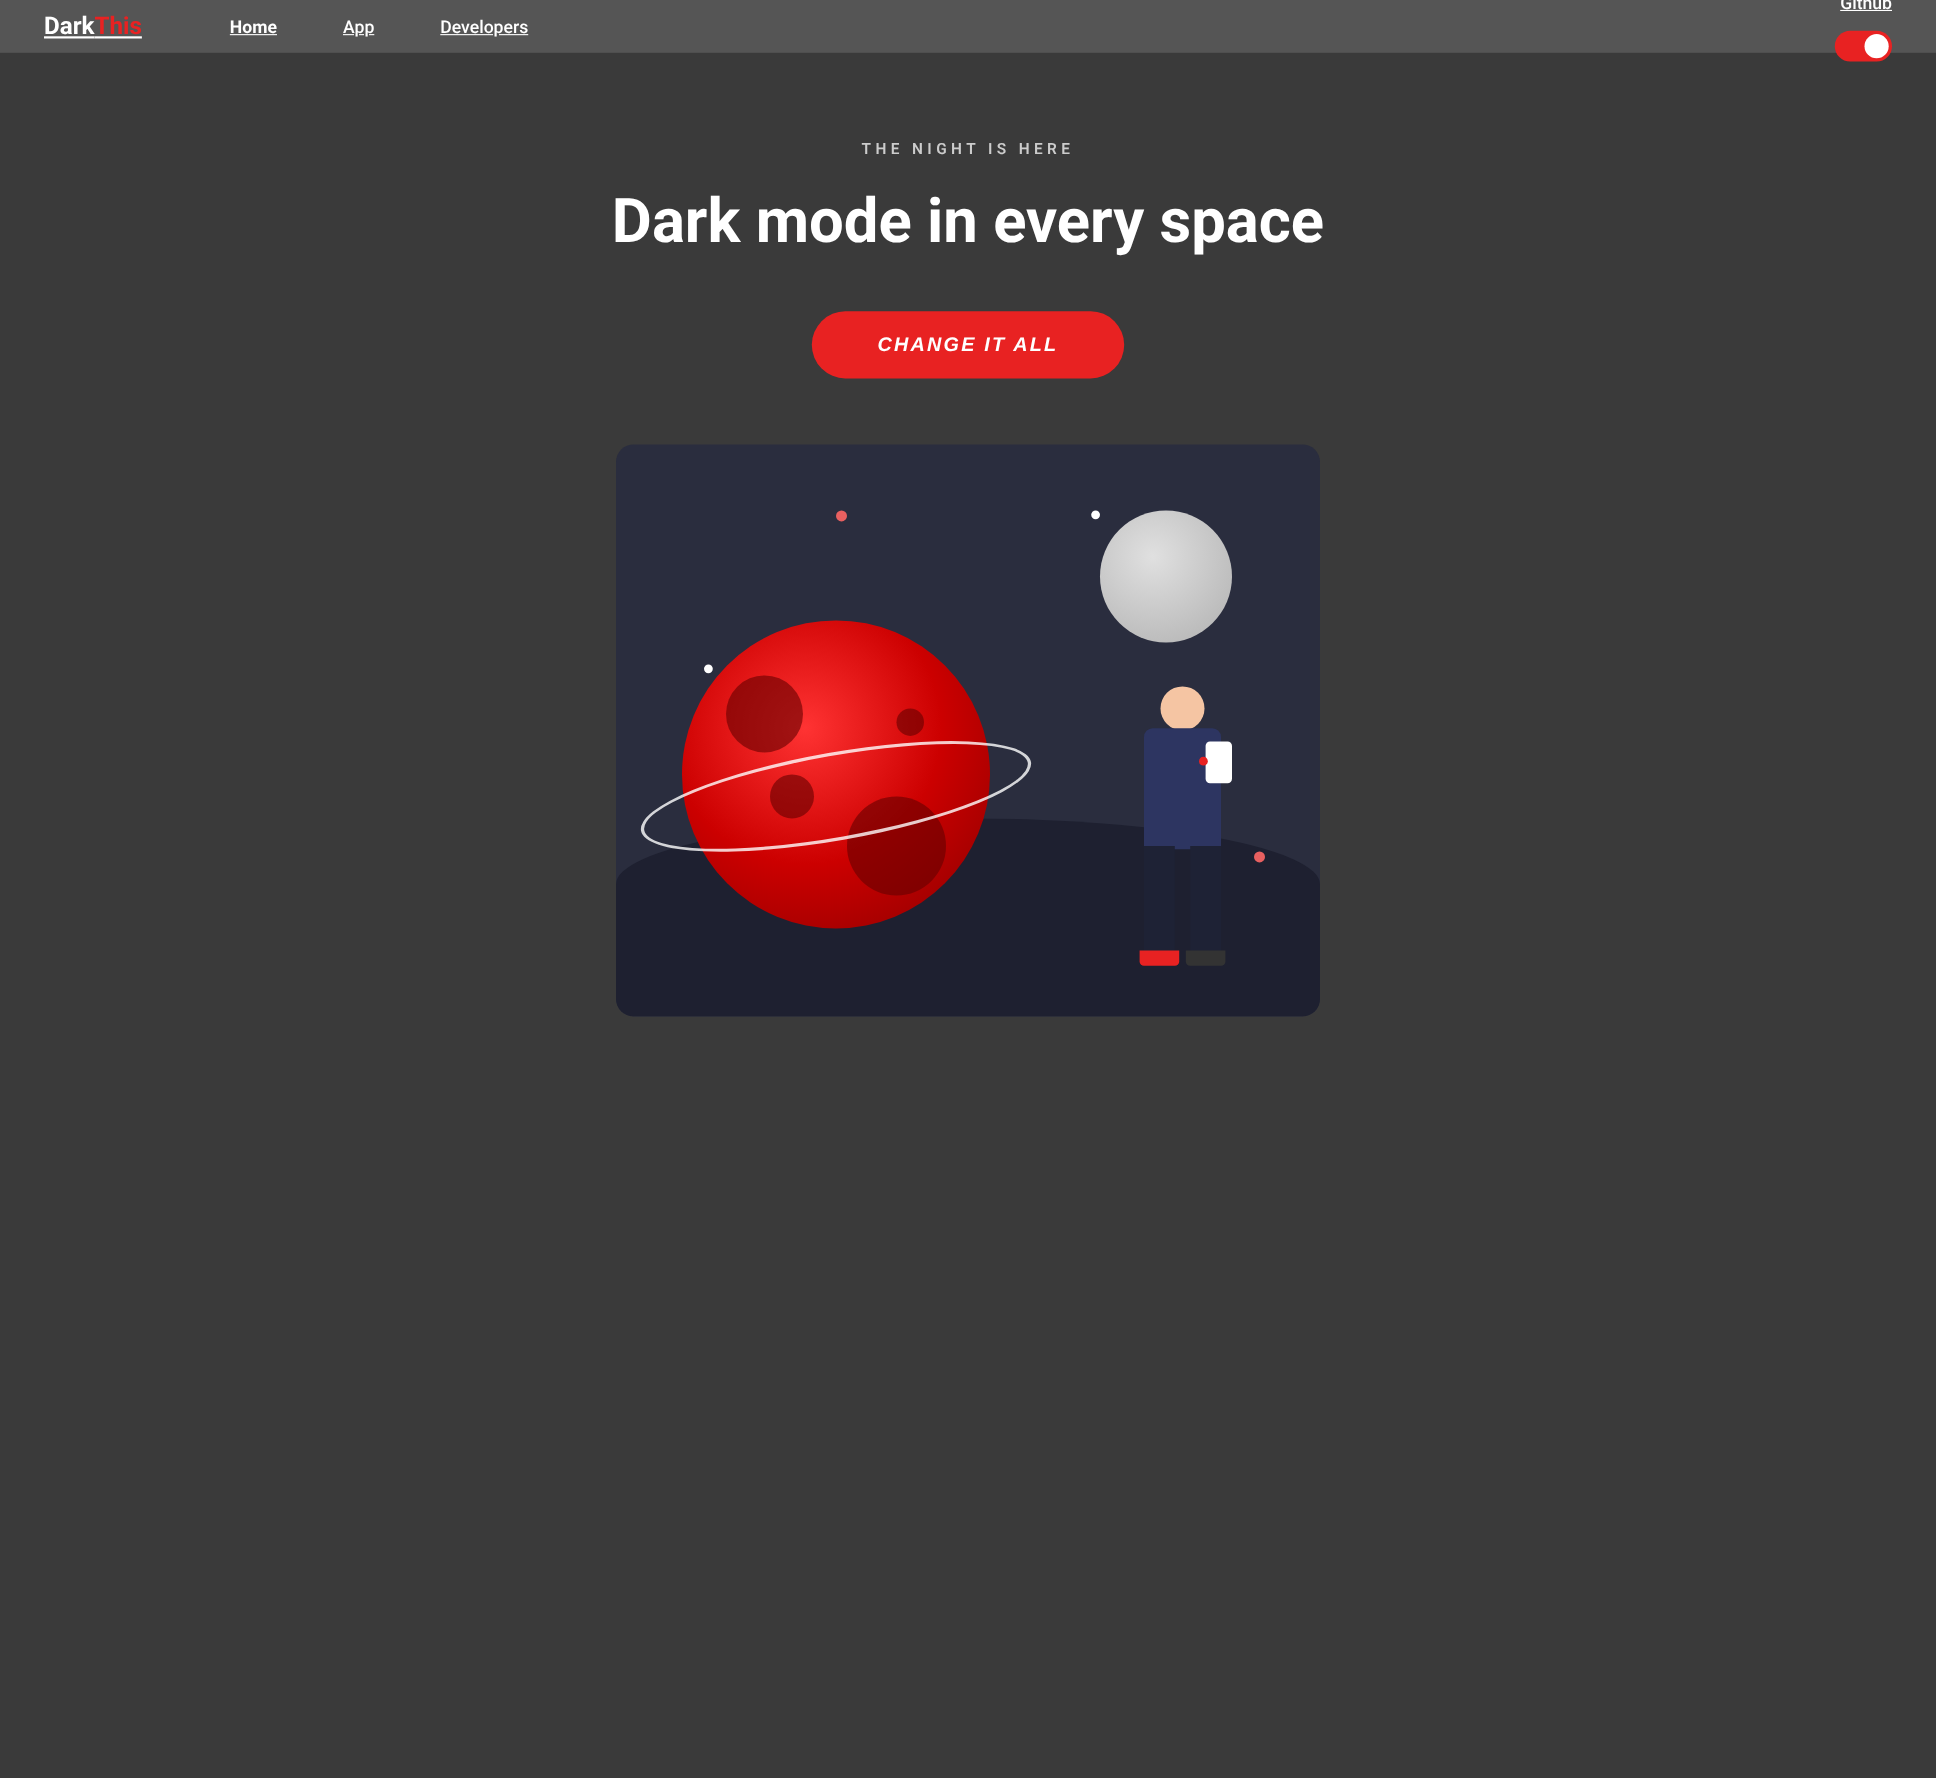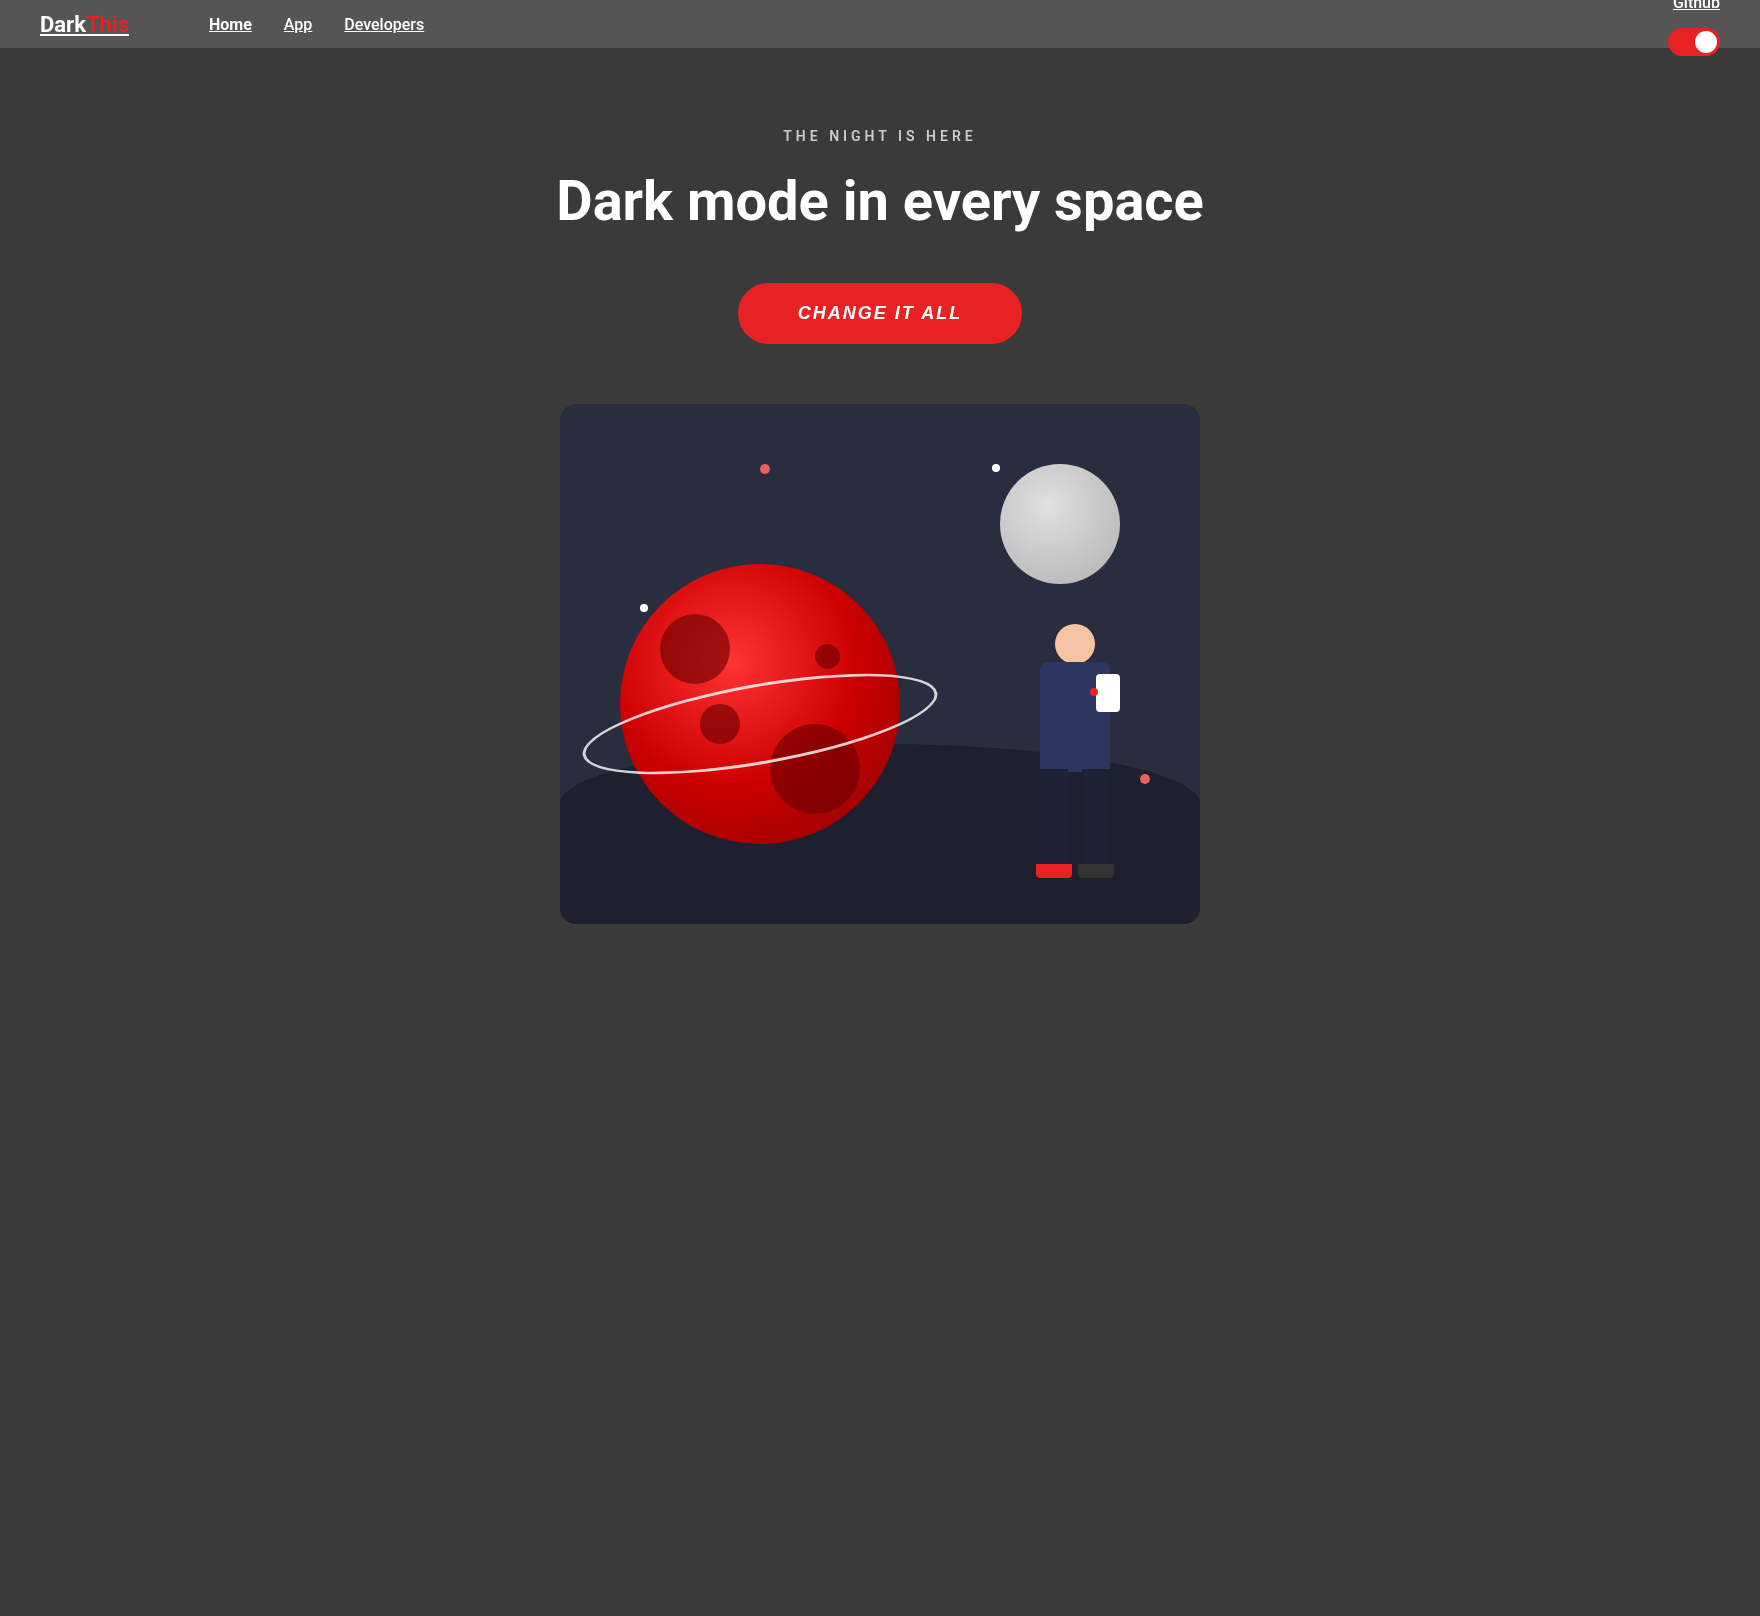--- a/index.html
+++ b/index.html
@@ -39,21 +39,21 @@
     .nav-logo-dark {
       color: #ffffff;
     }
 
     .nav-logo-this {
       color: #e82222;
     }
 
     .nav-links {
       display: flex;
-      gap: 32px;
+      gap: 60px;
       flex: 1;
     }
 
     .nav-link {
       color: #ffffff;
       text-decoration: none;
       font-size: 16px;
       font-weight: 500;
       cursor: pointer;
     }

